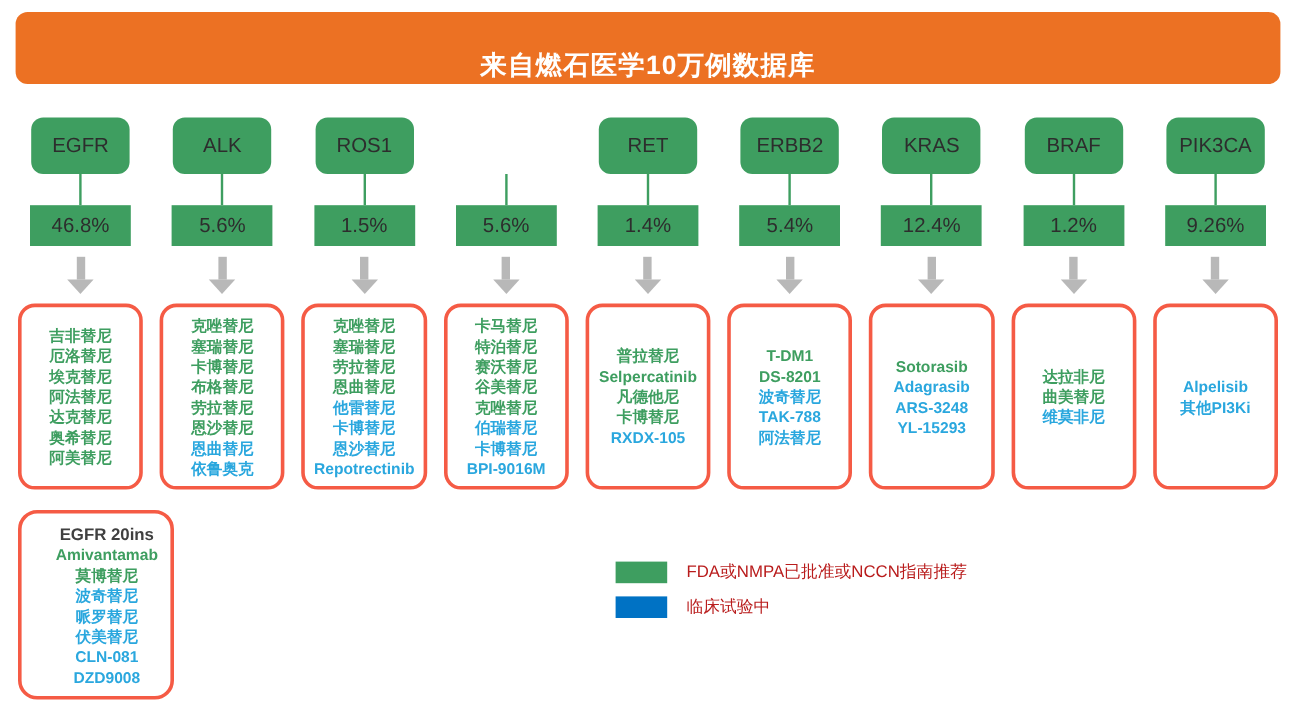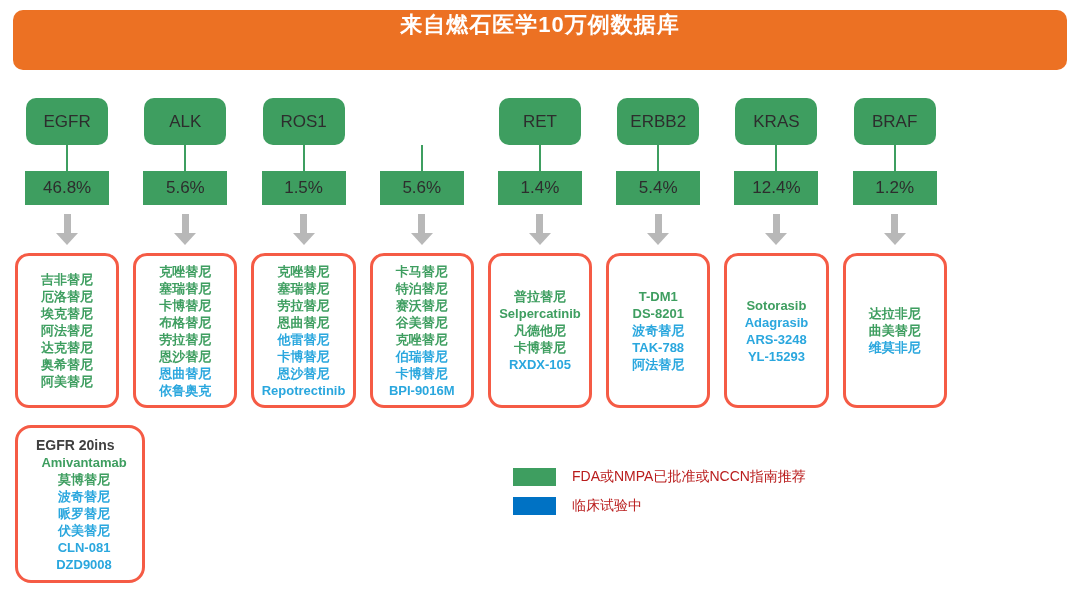--- a/index.html
+++ b/index.html
@@ -4,21 +4,21 @@
 <style>
   html,body { margin:0; padding:0; background:#ffffff; }
   body {
     width:1080px; height:589px; overflow:hidden;
     font-family:"Liberation Sans", "DejaVu Sans", sans-serif;
     position:relative;
   }
   .title-bar {
     margin:10px 13px 0 13px; height:60px;
     background:#EC7123; border-radius:10px;
-    display:flex; align-items:flex-start; justify-content:center;
+    display:flex; align-items:flex-end; justify-content:center;
   }
   .title-bar .title-text {
     color:#ffffff; font-size:22px; font-weight:bold; letter-spacing:1px;
   }
   .columns {
     display:grid; grid-template-columns:repeat(9,1fr);
     column-gap:14px; padding:0 15px; margin-top:28px;
   }
   .column { display:flex; flex-direction:column; align-items:center;justify-content:flex-end; }
   .gene-box {
@@ -50,21 +50,21 @@
     text-align:center; word-break:break-word; max-width:96px;
   }
   .drug.approved { color:#3E9E60; }
   .drug.trial    { color:#2AA7DE; }
   .bottom { position:relative; height:184px; }
   .egfr20-box {
     position:absolute; left:15px; top:17px;
     width:130px; height:158px;
     background:#ffffff; border:3px solid #F55B45; border-radius:16px;
     box-sizing:border-box;
-    display:flex; flex-direction:column; justify-content:center;padding-left:18px;
+    display:flex; flex-direction:column; align-items:center; justify-content:center;padding-left:18px;
   }
   .egfr20-box .box-title {
     font-size:14px; font-weight:bold; color:#404040; line-height:18px;
   }
   .legend { position:absolute; left:513px; top:60px; }
   .legend-row { display:flex; align-items:center; margin-bottom:11px; }
   .swatch { width:43px; height:18px; margin-right:16px; }
   .swatch.green { background:#3E9E60; }
   .swatch.blue  { background:#0072C4; }
   .legend-label { font-size:14px; color:#b91c1c; }
@@ -203,20 +203,33 @@
       <div class="connector"></div>
       <div class="percent-box">1.2%</div>
       <div class="arrow">
         <div class="shaft"></div>
         <div class="head"></div>
       </div>
       <div class="drug-box">
         <div class="drug approved">达拉非尼</div>
         <div class="drug approved">曲美替尼</div>
         <div class="drug trial">维莫非尼</div>
+      </div>
+    </div>
+    <div class="column">
+      <div class="gene-box">PIK3CA</div>
+      <div class="connector"></div>
+      <div class="percent-box">9.26%</div>
+      <div class="arrow">
+        <div class="shaft"></div>
+        <div class="head"></div>
+      </div>
+      <div class="drug-box">
+        <div class="drug trial">Alpelisib</div>
+        <div class="drug trial">其他PI3Ki</div>
       </div>
     </div>
   </div>
 
 <div class="bottom">
   <div class="egfr20-box" id="egfr20-box">
     <div class="box-title">EGFR 20ins</div>
   <div class="drug approved">Amivantamab</div>
       <div class="drug approved">莫博替尼</div>
       <div class="drug trial">波奇替尼</div>

